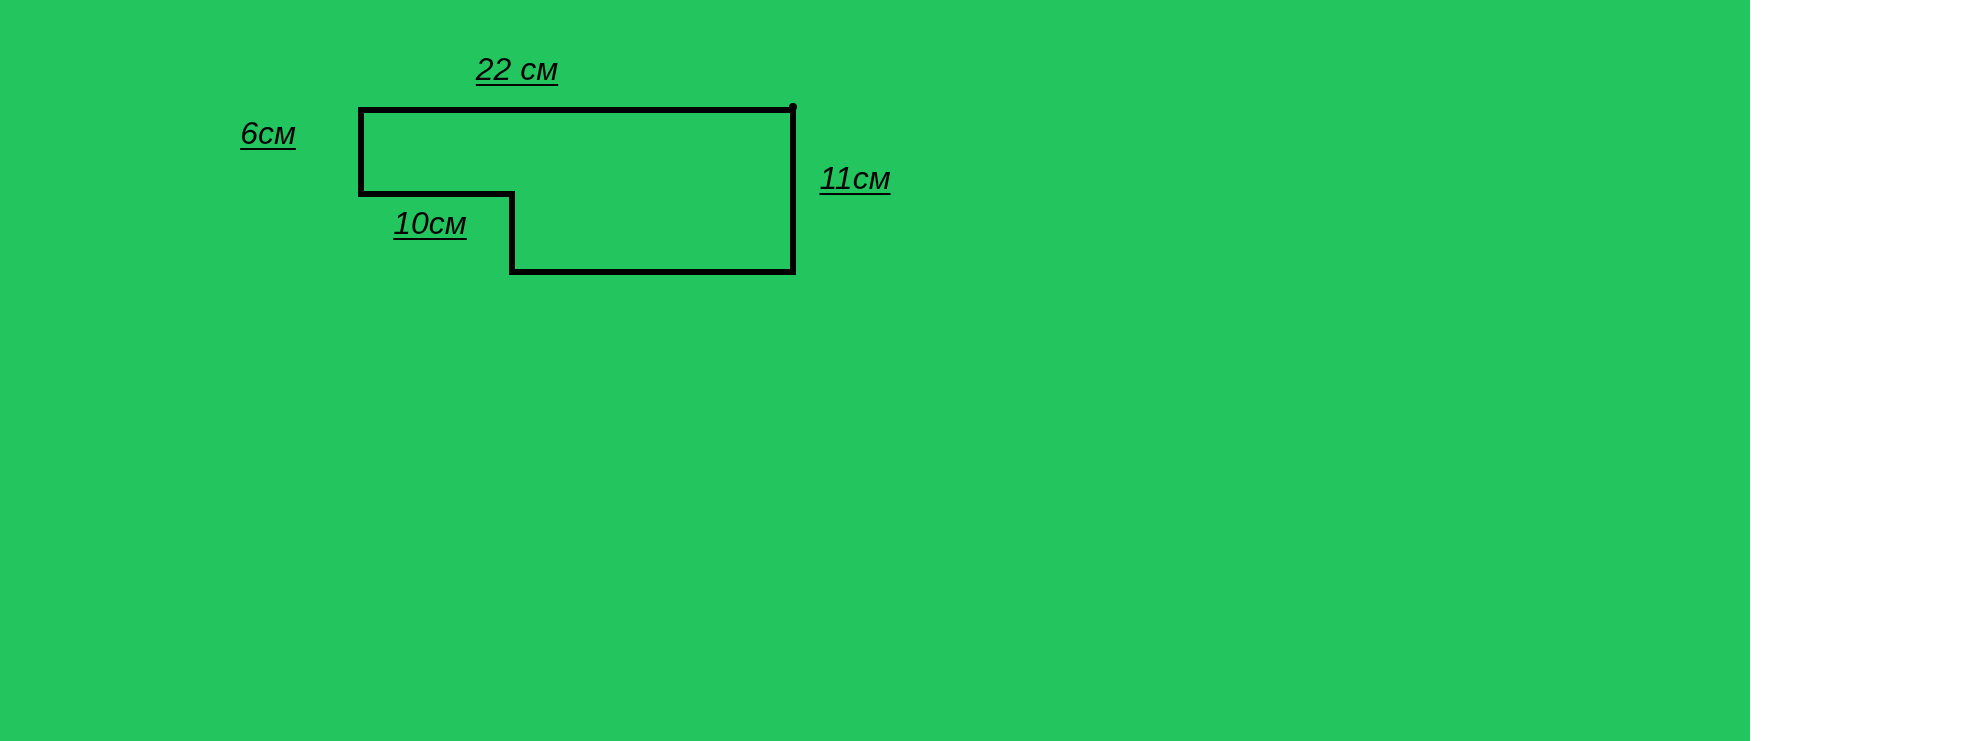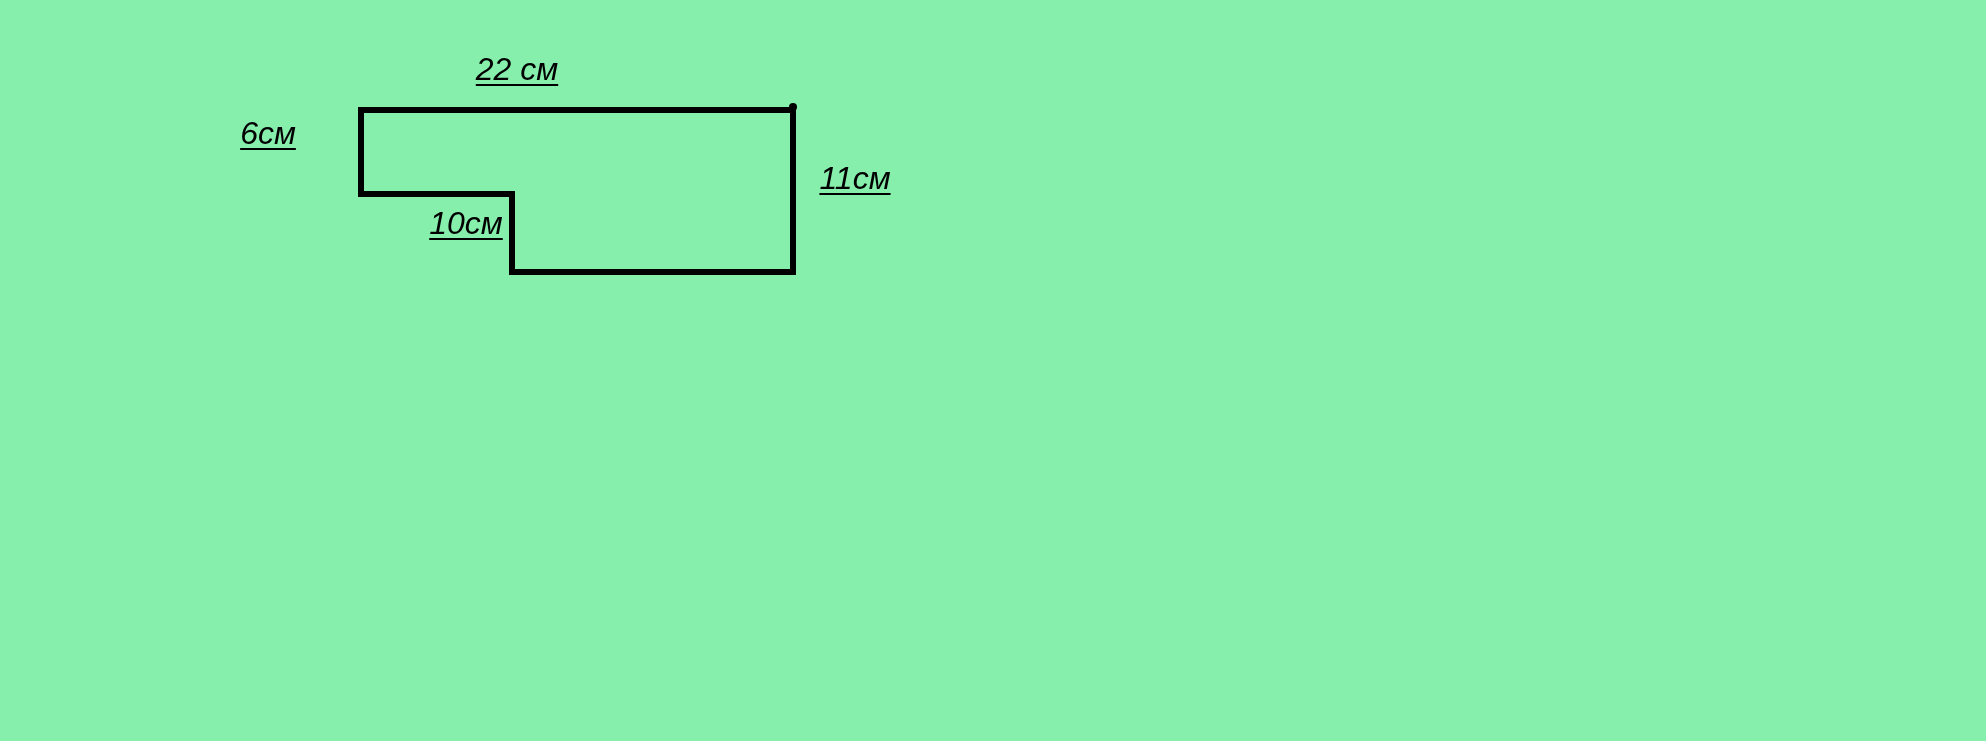--- a/index.html
+++ b/index.html
@@ -2,23 +2,23 @@
 <html><head>
 <meta charset="utf-8">
 <style>
   html, body {
     margin: 0;
     padding: 0;
     background: #ffffff;
   }
   .canvas {
     position: relative;
-    width: 1986px;
+    width: 1750px;
     height: 741px;
-    background: #86efac;
+    background: #22c55e;
     overflow: hidden;
     font-family: "Liberation Sans", sans-serif;
   }
   .figure-svg {
     position: absolute;
     left: 0;
     top: 0;
     width: 1986px;
     height: 741px;
   }
@@ -39,21 +39,21 @@
     font-size: 32px;
     line-height: 1.1;
     color: #000000;
     text-decoration: underline;
     text-decoration-thickness: 2px;
     text-underline-offset: 4px;
     white-space: nowrap;
   }
   .label-top   { left: 517px; top: 52px;  }
   .label-left  { left: 268px; top: 116px; }
-  .label-notch { left: 430px; top: 206px; margin-left: 36px; }
+  .label-notch { left: 430px; top: 206px; }
   .label-right { left: 855px; top: 161px; }
 </style>
 </head>
 <body>
 
 <div class="canvas">
 
   <svg class="figure-svg" viewBox="0 0 1986 741" xmlns="http://www.w3.org/2000/svg">
     <polygon class="outline" points="361,110 793,110 793,272 512,272 512,194 361,194"></polygon>
     <circle class="corner-dot" cx="793" cy="107" r="4"></circle>

